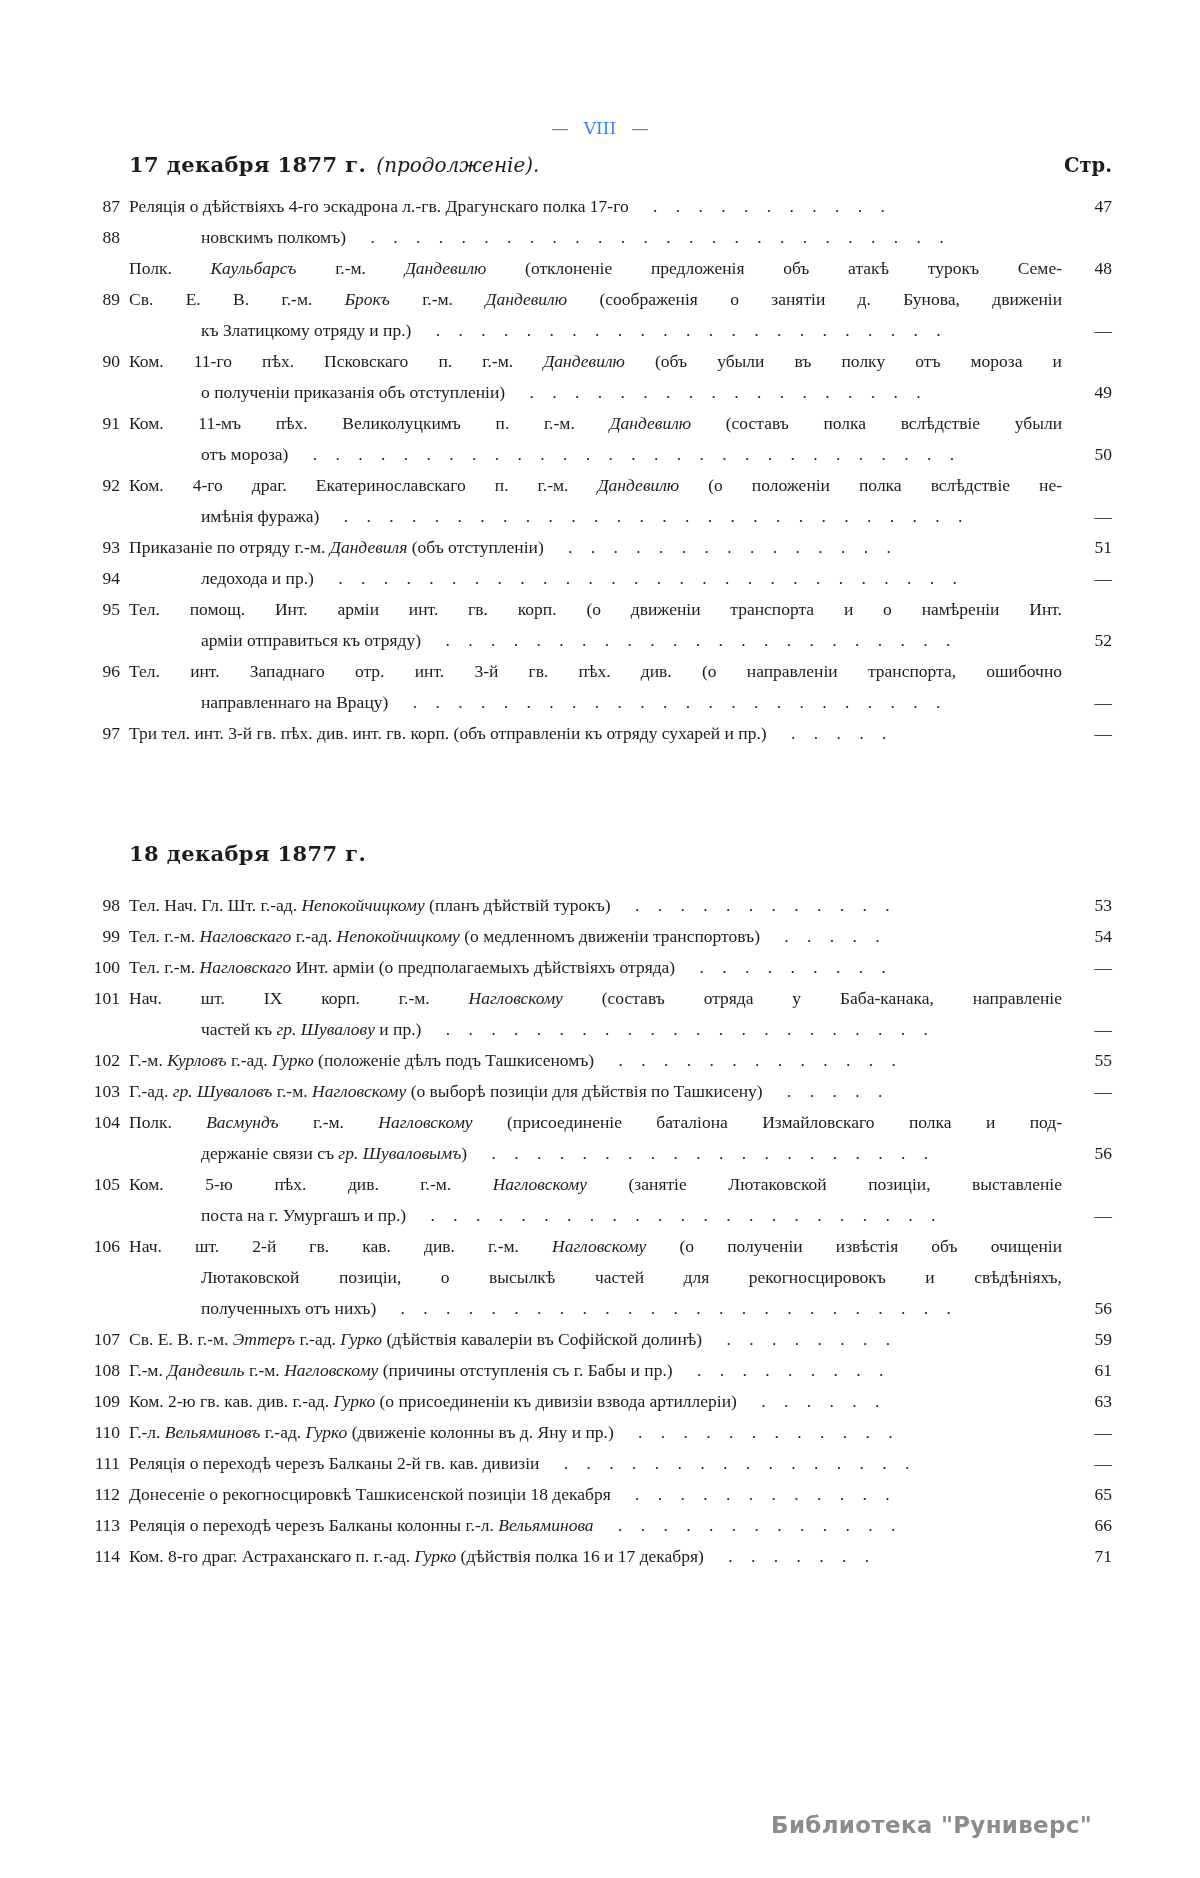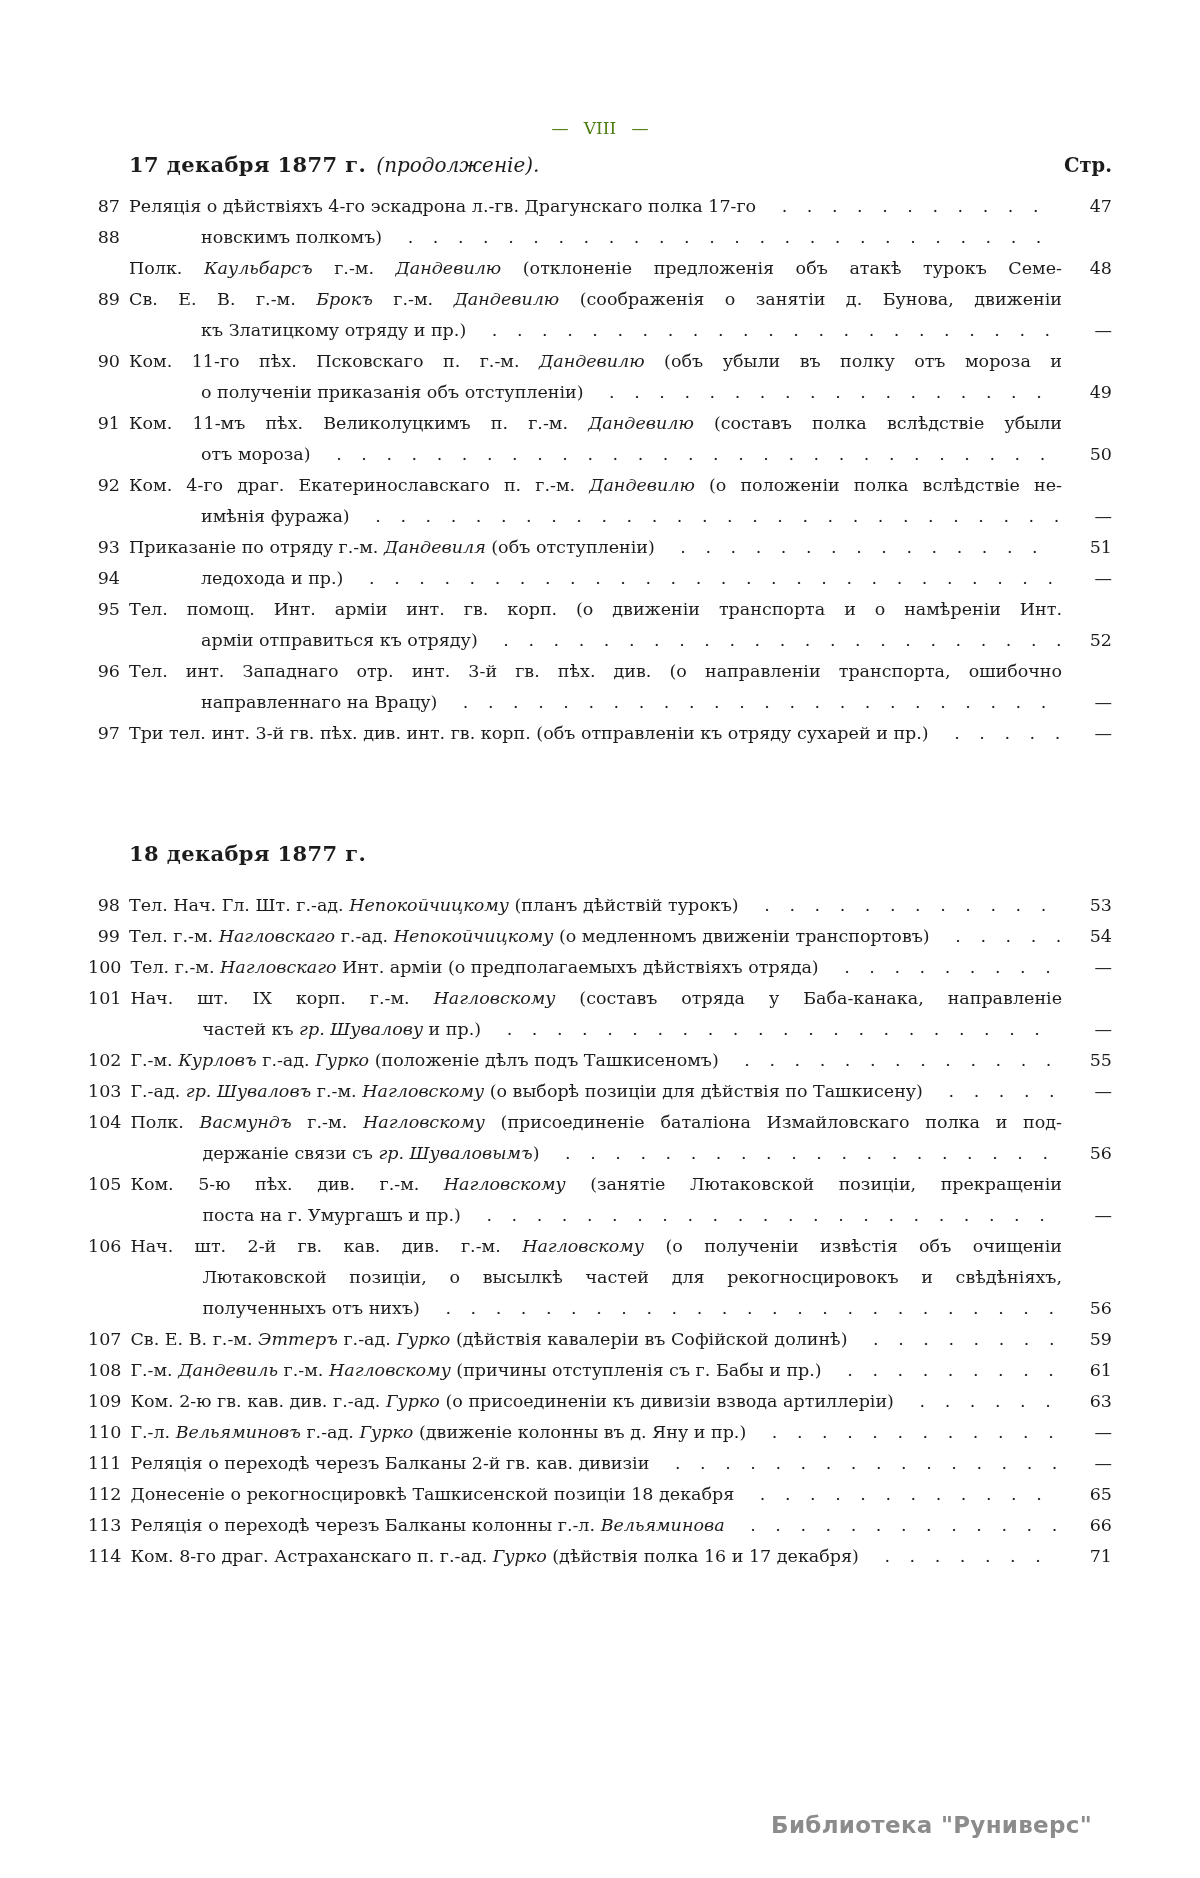--- a/index.html
+++ b/index.html
@@ -11,41 +11,41 @@
     position: relative;
     overflow: hidden;
   }
   .sheet { position: absolute; inset: 0; }
 
   .folio {
     position: absolute; top: 118px; left: 0; right: 0;
     text-align: center;
     font-size: 17px;
     word-spacing: 10px;
-    color: #4d7c0f;
+    color: #3b82f6;
   }
 
   .toc {
     position: absolute; left: 88px; top: 152px; width: 1024px;
   }
 
   .sec-head {
     display: flex; align-items: baseline;
     padding-left: 41px;
     text-align: center;
   }
   .sec-title { font-size: 21px; font-weight: 700; letter-spacing: 0.4px; }
   .sec-sub   { font-size: 20px; font-style: italic; font-weight: 400; margin-left: 10px; }
   .col-label { margin-left: auto; font-weight: 700; font-size: 19.5px; }
 
   .entries { margin-top: 14px; }
   .sec2 { margin-top: 92px; }
   .sec2 .entries { margin-top: 24px; }
 
-  .entry { display: flex; font-size: 17.5px; line-height: 31px; }
+  .entry { display: flex; font-size: 17.5px; line-height: 31px; font-family: Liberation Serif, serif; }
   .num  { flex: 0 0 32px; text-align: right; }
   .body { flex: 1 1 auto; margin-left: 9px; }
   .page { flex: 0 0 50px; text-align: right; align-self: flex-end; }
 
   .line.cont { padding-left: 72px; }
   .line.j { text-align: justify; text-align-last: justify; }
   .it { font-style: italic; }
 
   .leader { word-spacing: 14px; padding-left: 6px; }
 
@@ -213,21 +213,21 @@
             <div class="num">104</div>
             <div class="body">
               <div class="line j"><span>Полк. </span><span class="it">Васмундъ</span><span> г.-м. </span><span class="it">Нагловскому</span><span> (присоединеніе баталіона Измайловскаго полка и под-</span></div>
               <div class="line cont final"><span>держаніе связи съ </span><span class="it">гр. Шуваловымъ</span><span>)</span><span class="leader"> . . . . . . . . . . . . . . . . . . . .</span></div>
             </div>
             <div class="page">56</div>
           </div>
           <div class="entry">
             <div class="num">105</div>
             <div class="body">
-              <div class="line j"><span>Ком. 5-ю пѣх. див. г.-м. </span><span class="it">Нагловскому</span><span> (занятіе Лютаковской позиціи, прекращеніи</span></div>
+              <div class="line j"><span>Ком. 5-ю пѣх. див. г.-м. </span><span class="it">Нагловскому</span><span> (занятіе Лютаковской позиціи, выставленіе</span></div>
               <div class="line cont final"><span>поста на г. Умургашъ и пр.)</span><span class="leader"> . . . . . . . . . . . . . . . . . . . . . . .</span></div>
             </div>
             <div class="page">—</div>
           </div>
           <div class="entry">
             <div class="num">106</div>
             <div class="body">
               <div class="line j"><span>Нач. шт. 2-й гв. кав. див. г.-м. </span><span class="it">Нагловскому</span><span> (о полученіи извѣстія объ очищеніи</span></div>
               <div class="line cont j"><span>Лютаковской позиціи, о высылкѣ частей для рекогносцировокъ и свѣдѣніяхъ,</span></div>
               <div class="line cont final"><span>полученныхъ отъ нихъ)</span><span class="leader"> . . . . . . . . . . . . . . . . . . . . . . . . .</span></div>

